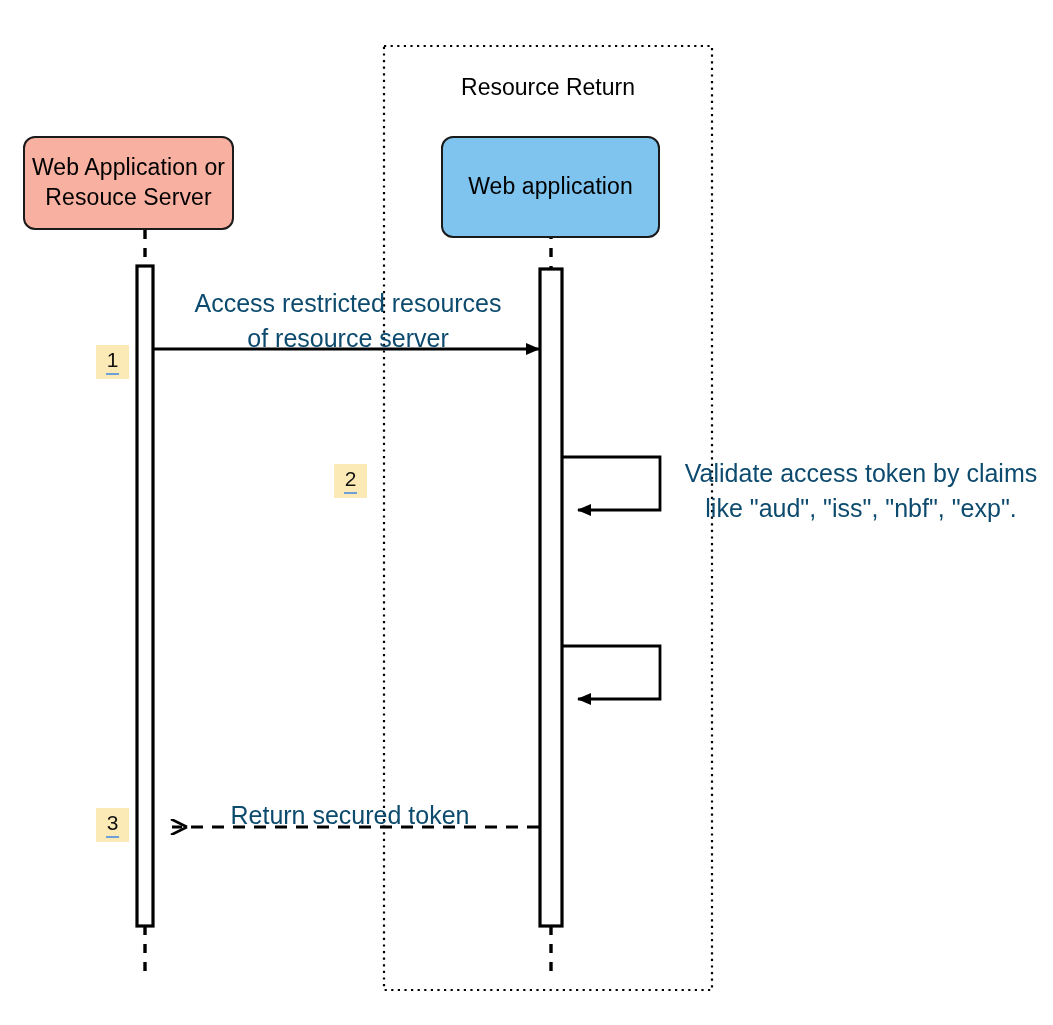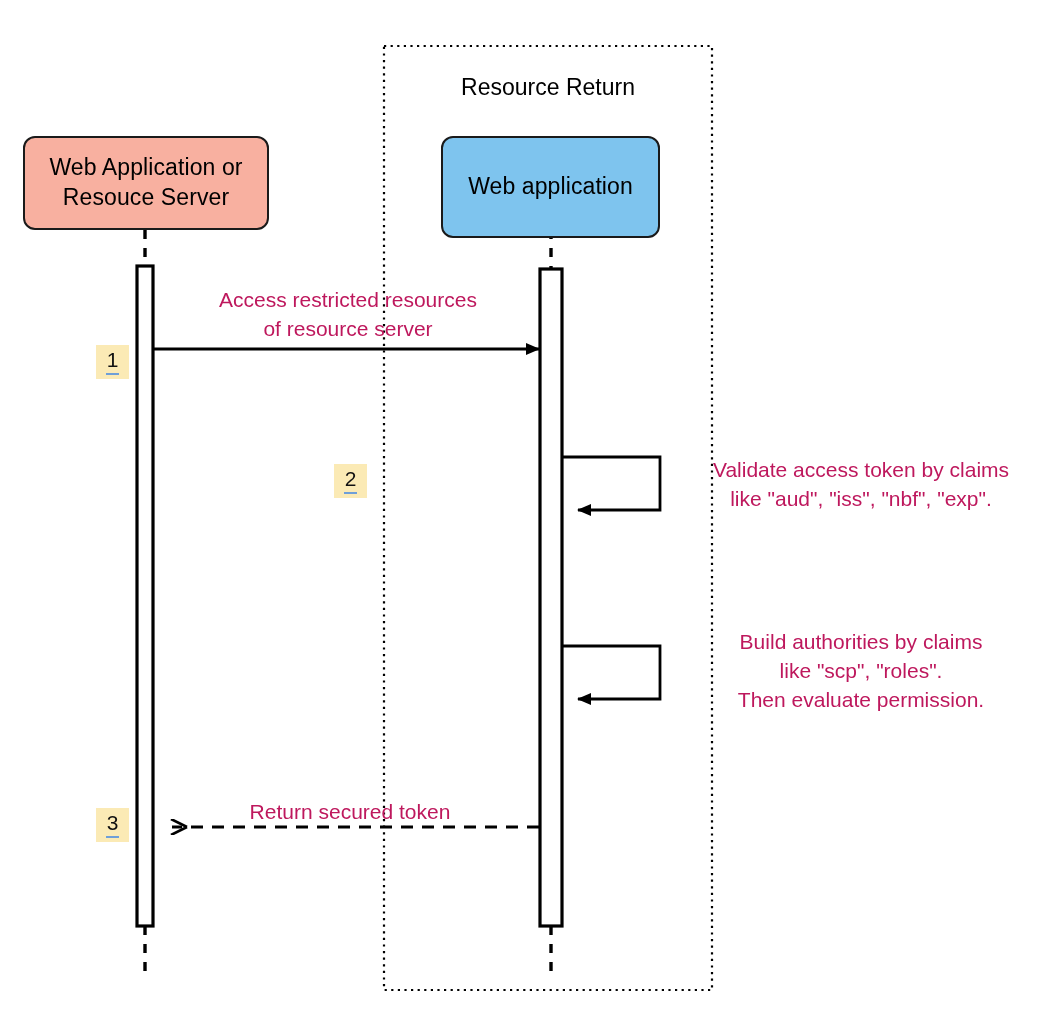--- a/index.html
+++ b/index.html
@@ -38,21 +38,21 @@
     justify-content: center;
     text-align: center;
     color: #000000;
     font-size: 23px;
     line-height: 1.3;
     letter-spacing: 0.1px;
   }
   #participant-client {
     left: 23px;
     top: 136px;
-    width: 246px;
+    width: 211px;
     height: 94px;
     background: #f8b0a0;
   }
   #participant-server {
     left: 441px;
     top: 136px;
     width: 219px;
     height: 102px;
     background: #7ec4ee;
   }
@@ -89,22 +89,22 @@
     border-bottom: 2px solid #6f9fd8;
     line-height: 1.05;
   }
   #step-badge-1 { left: 96px; top: 345px; }
   #step-badge-2 { left: 334px; top: 464px; }
   #step-badge-3 { left: 96px; top: 808px; }
 
   
   .msg-label {
     position: absolute;
-    color: #be185d;
-    font-size: 21px;
+    color: #0c4a6e;
+    font-size: 25px;
     line-height: 1.38;
     white-space: pre-line;
   }
   .msg-centered { text-align: center; }
   .msg-left { text-align: center; }
 
   #msg-label-1 {
     left: 153px;
     top: 286px;
     width: 390px;
@@ -179,19 +179,16 @@
   <div class="step-badge" id="step-badge-3">
     <span class="num">3</span>
   </div>
 
   <div class="msg-label msg-centered" id="msg-label-1">Access restricted resources
 of resource server</div>
 
   <div class="msg-label msg-left" id="msg-label-2">Validate access token by claims
 like "aud", "iss", "nbf", "exp".</div>
 
-  <div class="msg-label msg-left" id="msg-label-3">Build authorities by claims
-like "scp", "roles".
-Then evaluate permission.</div>
 
   <div class="msg-label msg-centered" id="msg-label-4">Return secured token</div>
 
 </div>
 
 </body></html>

